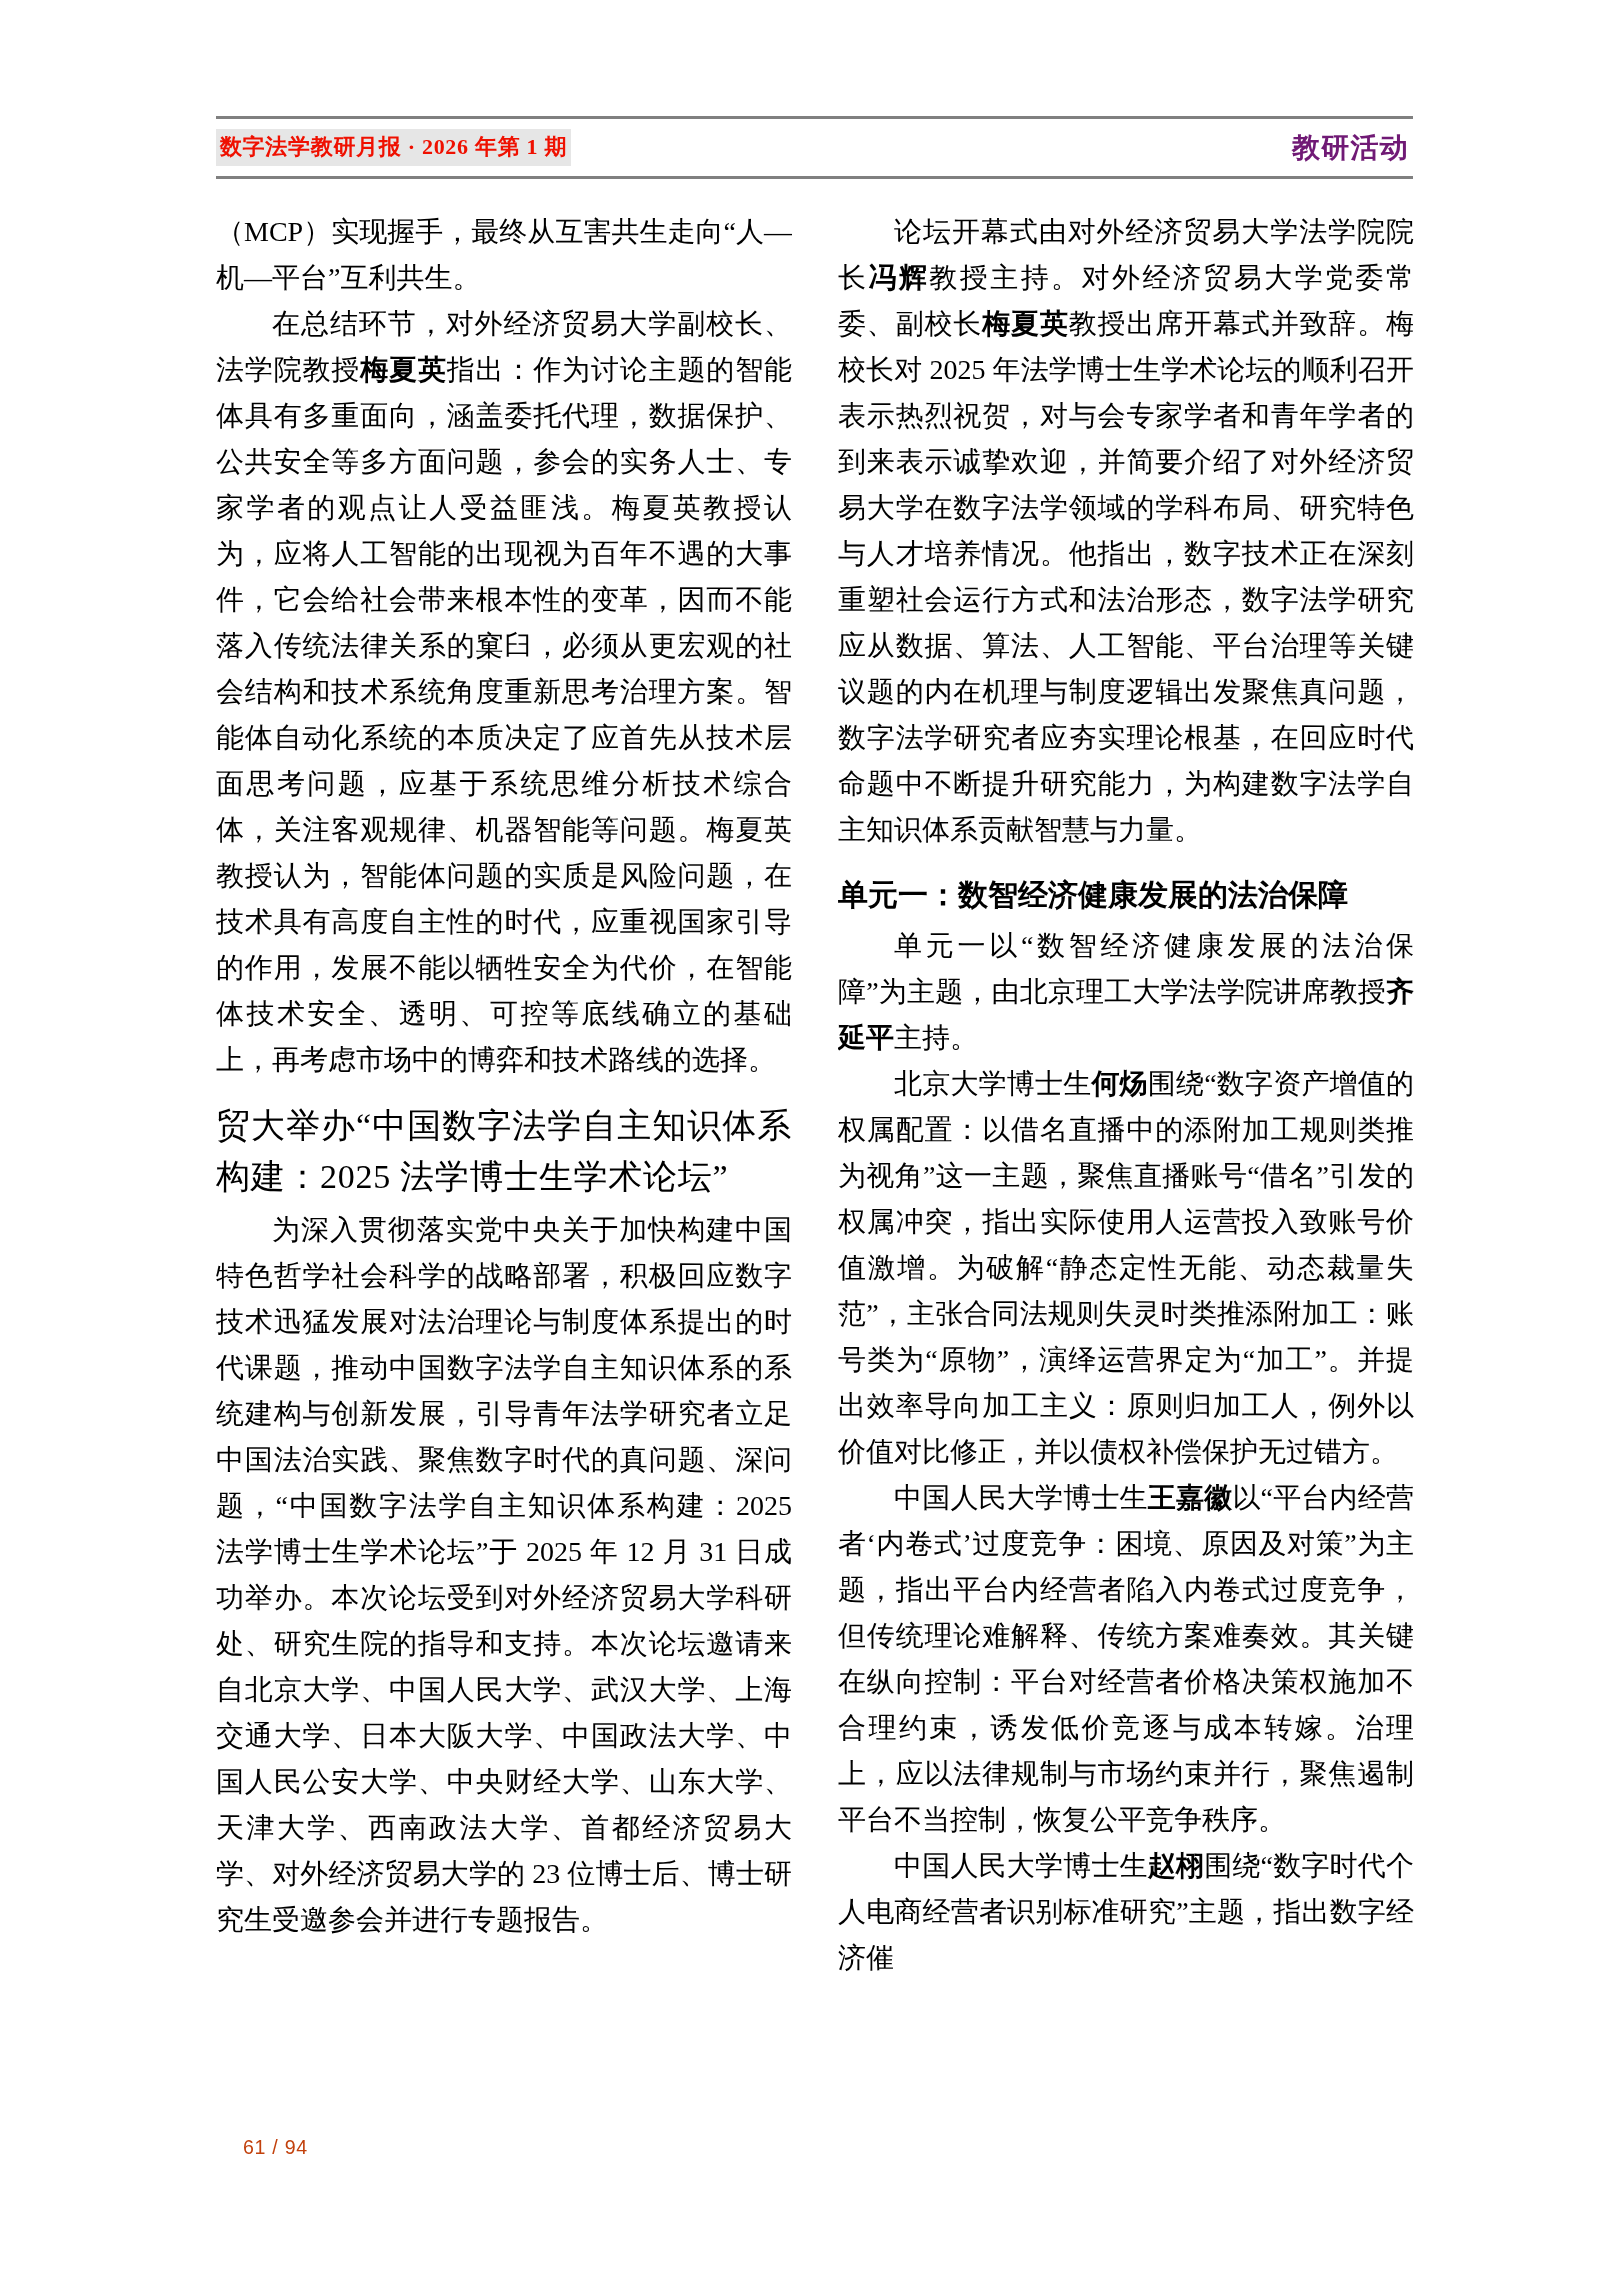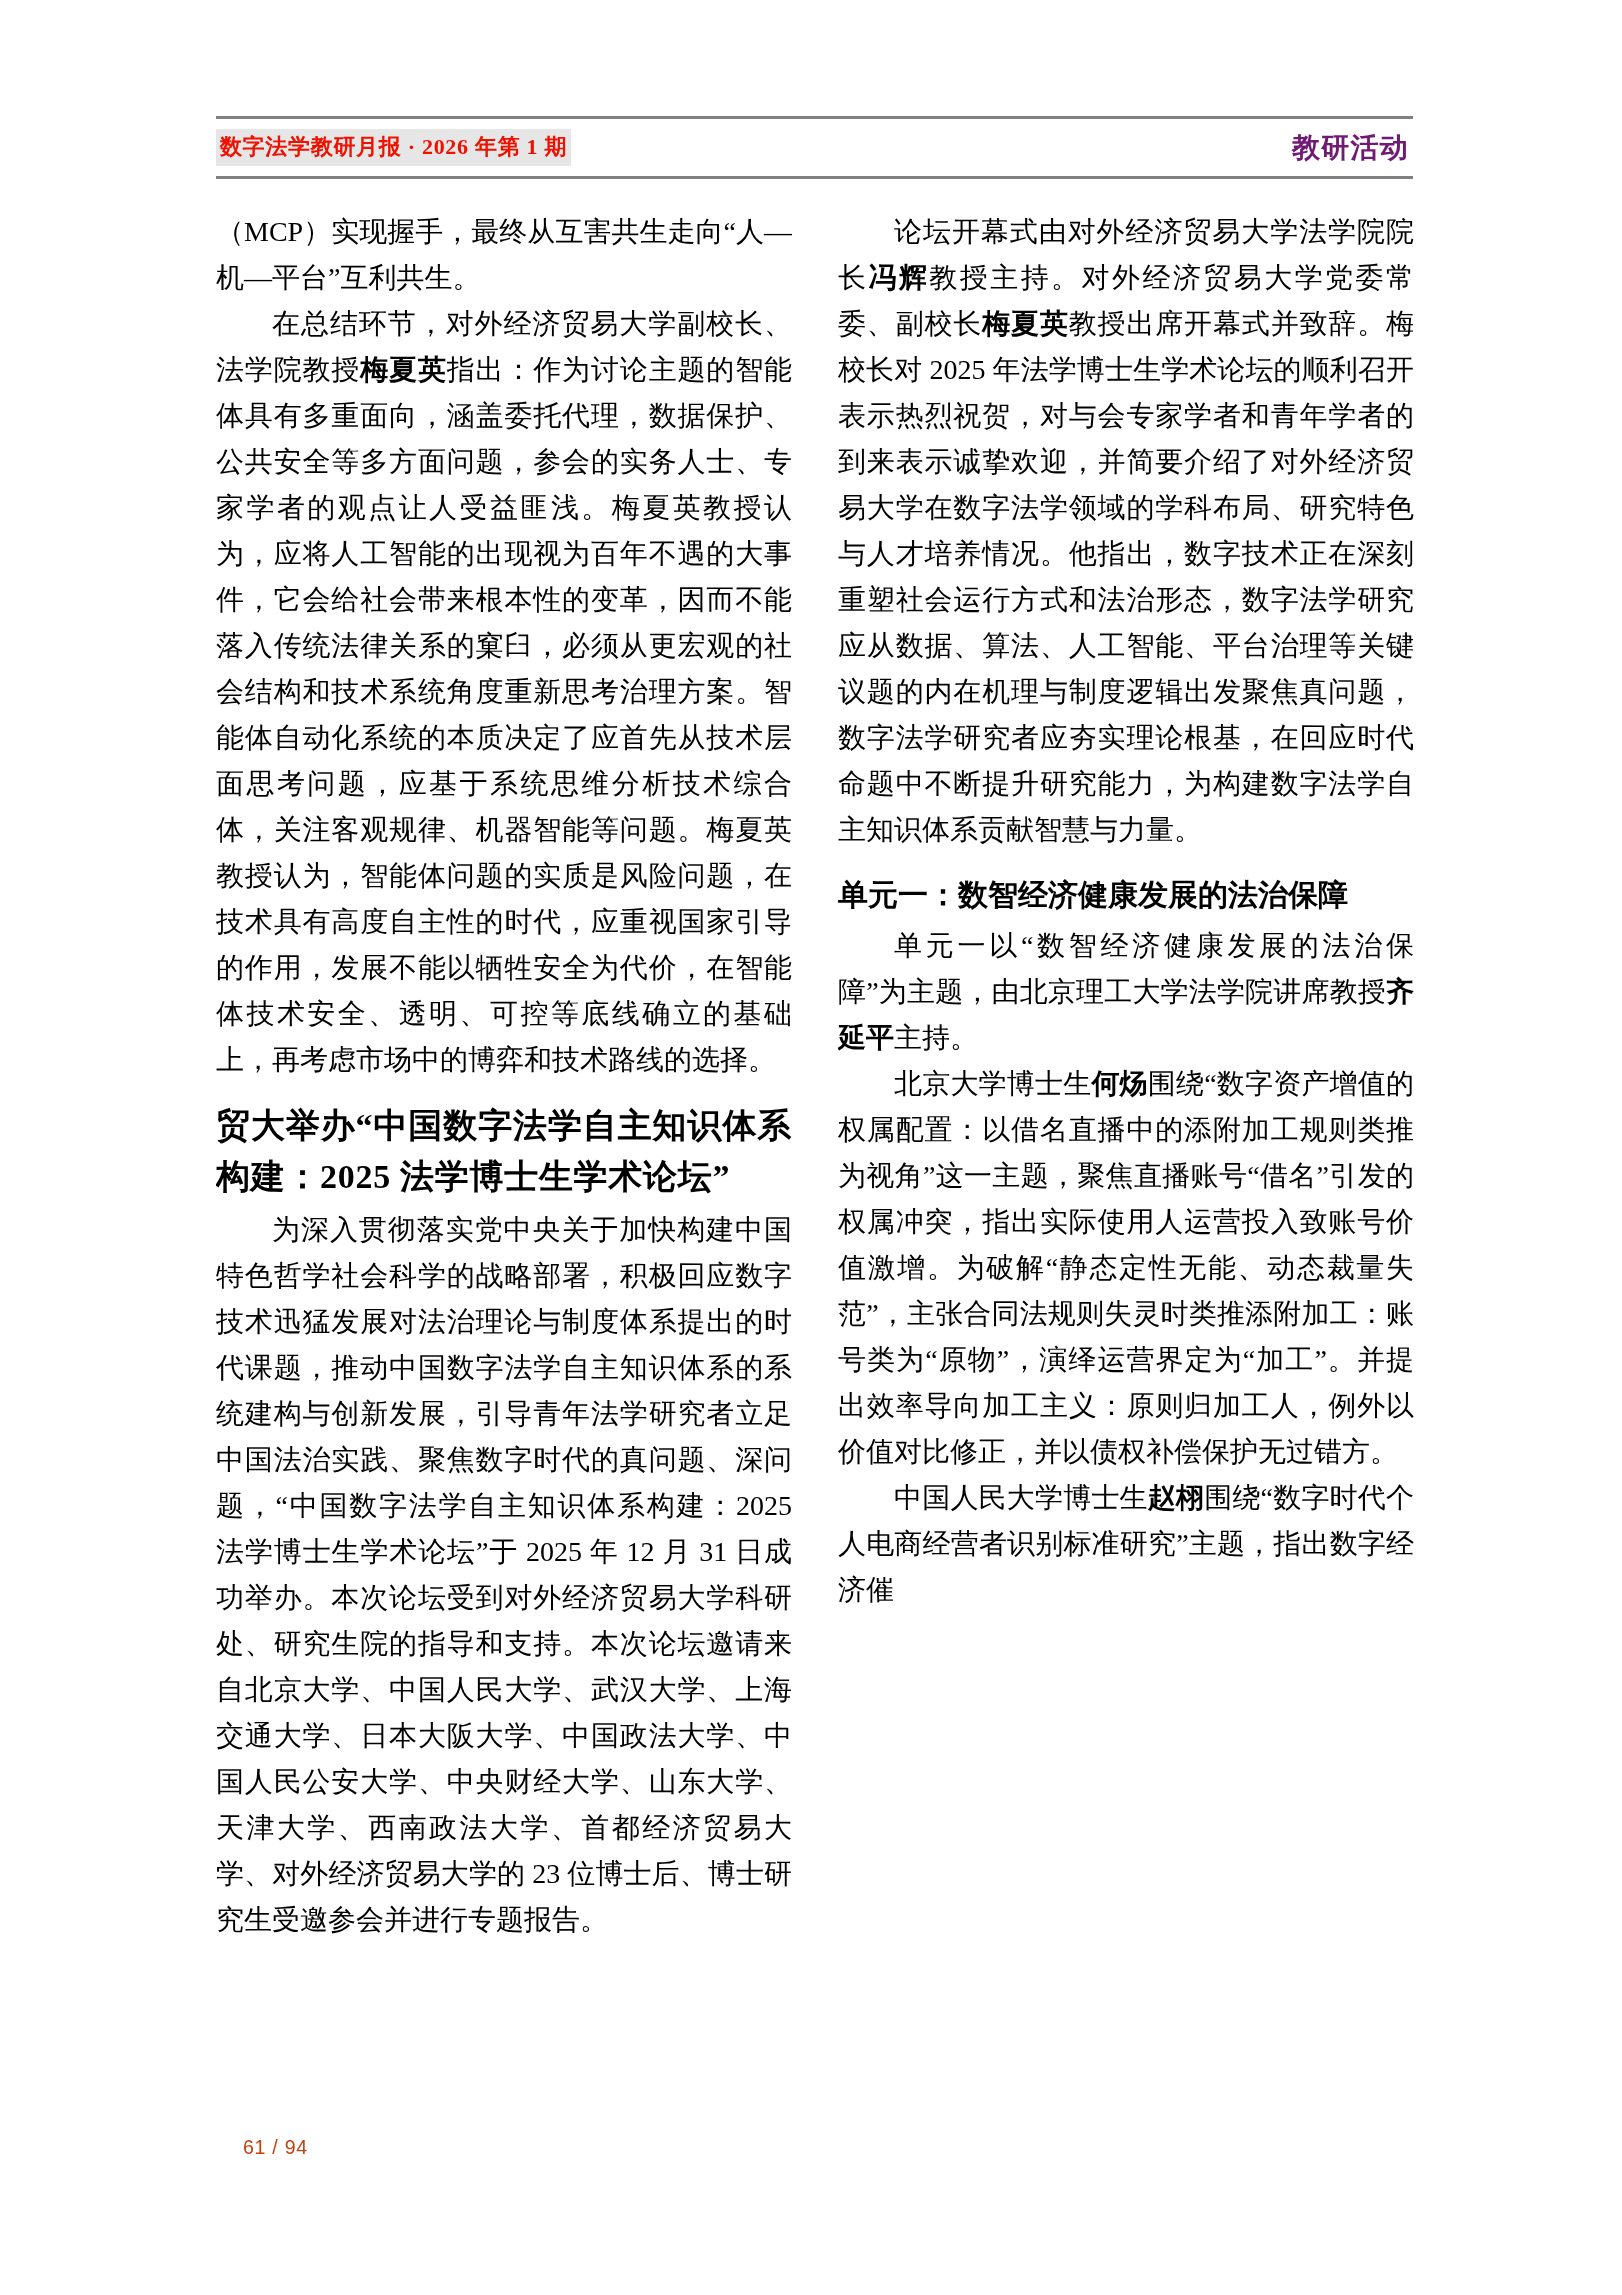--- a/index.html
+++ b/index.html
@@ -100,21 +100,21 @@
     letter-spacing: 0px;
   }
   p.body.noindent { text-indent: 0; }
 
   b.nm { font-weight: bold; }
 
   h2.article-title {
     margin: 17px 0 5.2px 0;
     font-size: 34px;
     line-height: 51px;
-    font-weight: bold;
+    font-weight: normal;
     letter-spacing: 0.7px;
     text-align: justify;
     text-justify: inter-ideograph;
   }
   h3.unit-title {
     margin: 18.3px 0 3.9px 0;
     font-size: 30px;
     line-height: 48px;
     font-weight: bold;
     letter-spacing: 0px;
@@ -164,20 +164,21 @@
     <div class="col col-right">
 
       <p class="body"><span>论坛开幕式由对外经济贸易大学法学院院长</span><b class="nm">冯辉</b><span>教授主持。对外经济贸易大学党委常委、副校长</span><b class="nm">梅夏英</b><span>教授出席开幕式并致辞。梅校长对 2025 年法学博士生学术论坛的顺利召开表示热烈祝贺，对与会专家学者和青年学者的到来表示诚挚欢迎，并简要介绍了对外经济贸易大学在数字法学领域的学科布局、研究特色与人才培养情况。他指出，数字技术正在深刻重塑社会运行方式和法治形态，数字法学研究应从数据、算法、人工智能、平台治理等关键议题的内在机理与制度逻辑出发聚焦真问题，数字法学研究者应夯实理论根基，在回应时代命题中不断提升研究能力，为构建数字法学自主知识体系贡献智慧与力量。</span></p>
 
       <h3 class="unit-title">单元一：数智经济健康发展的法治保障</h3>
 
       <p class="body"><span>单元一以“数智经济健康发展的法治保障”为主题，由北京理工大学法学院讲席教授</span><b class="nm">齐延平</b><span>主持。</span></p>
 
       <p class="body"><span>北京大学博士生</span><b class="nm">何炀</b><span>围绕“数字资产增值的权属配置：以借名直播中的添附加工规则类推为视角”这一主题，聚焦直播账号“借名”引发的权属冲突，指出实际使用人运营投入致账号价值激增。为破解“静态定性无能、动态裁量失范”，主张合同法规则失灵时类推添附加工：账号类为“原物”，演绎运营界定为“加工”。并提出效率导向加工主义：原则归加工人，例外以价值对比修正，并以债权补偿保护无过错方。</span></p>
 
+      <p class="body"><span>中国人民大学博士生</span><b class="nm">王嘉徽</b><span>以“平台内经营者‘内卷式’过度竞争：困境、原因及对策”为主题，指出平台内经营者陷入内卷式过度竞争，但传统理论难解释、传统方案难奏效。其关键在纵向控制：平台对经营者价格决策权施加不合理约束，诱发低价竞逐与成本转嫁。治理上，应以法律规制与市场约束并行，聚焦遏制平台不当控制，恢复公平竞争秩序。</span></p>
 
       <p class="body"><span>中国人民大学博士生</span><b class="nm">赵栩</b><span>围绕“数字时代个人电商经营者识别标准研究”主题，指出数字经济催</span></p>
 
     </div>
   </div>
 
   <div class="footer">61 / 94</div>
 
 </div>
 

